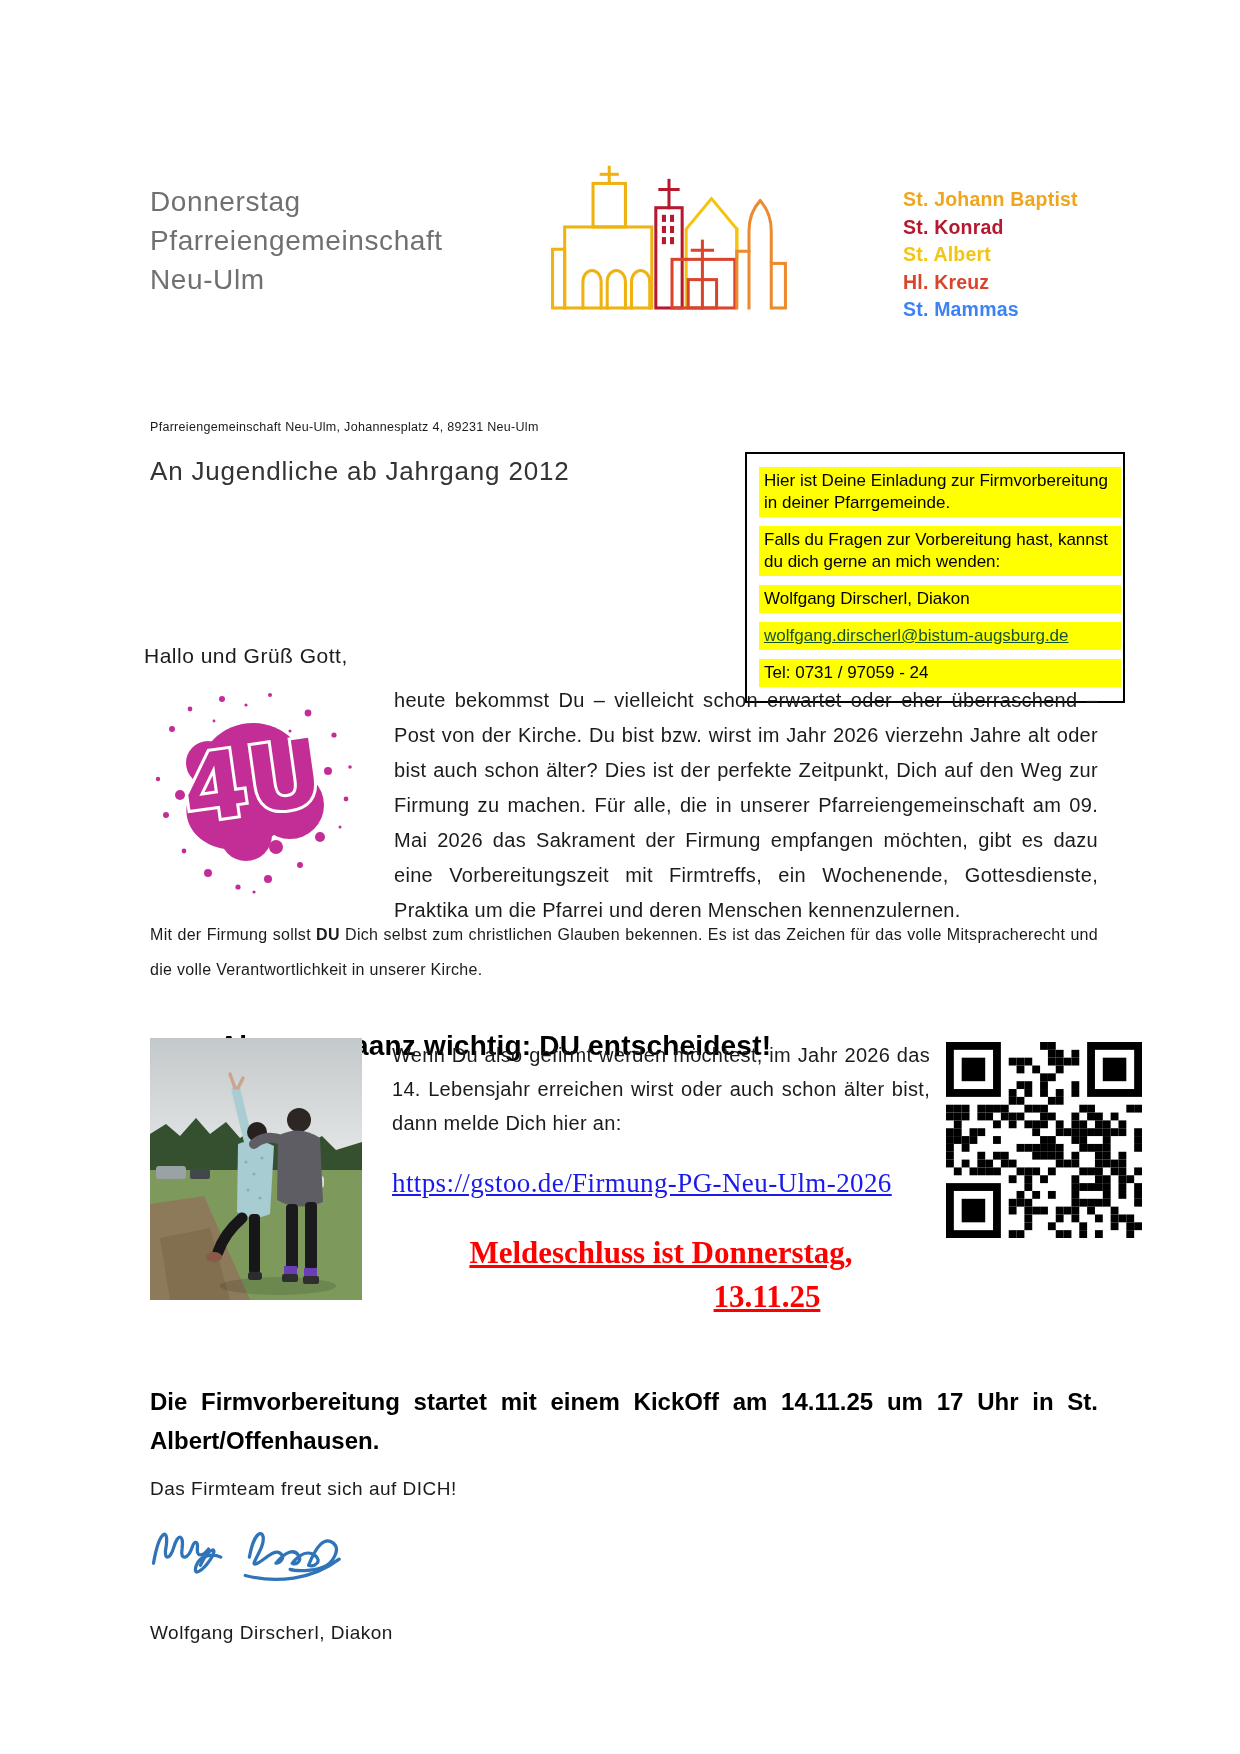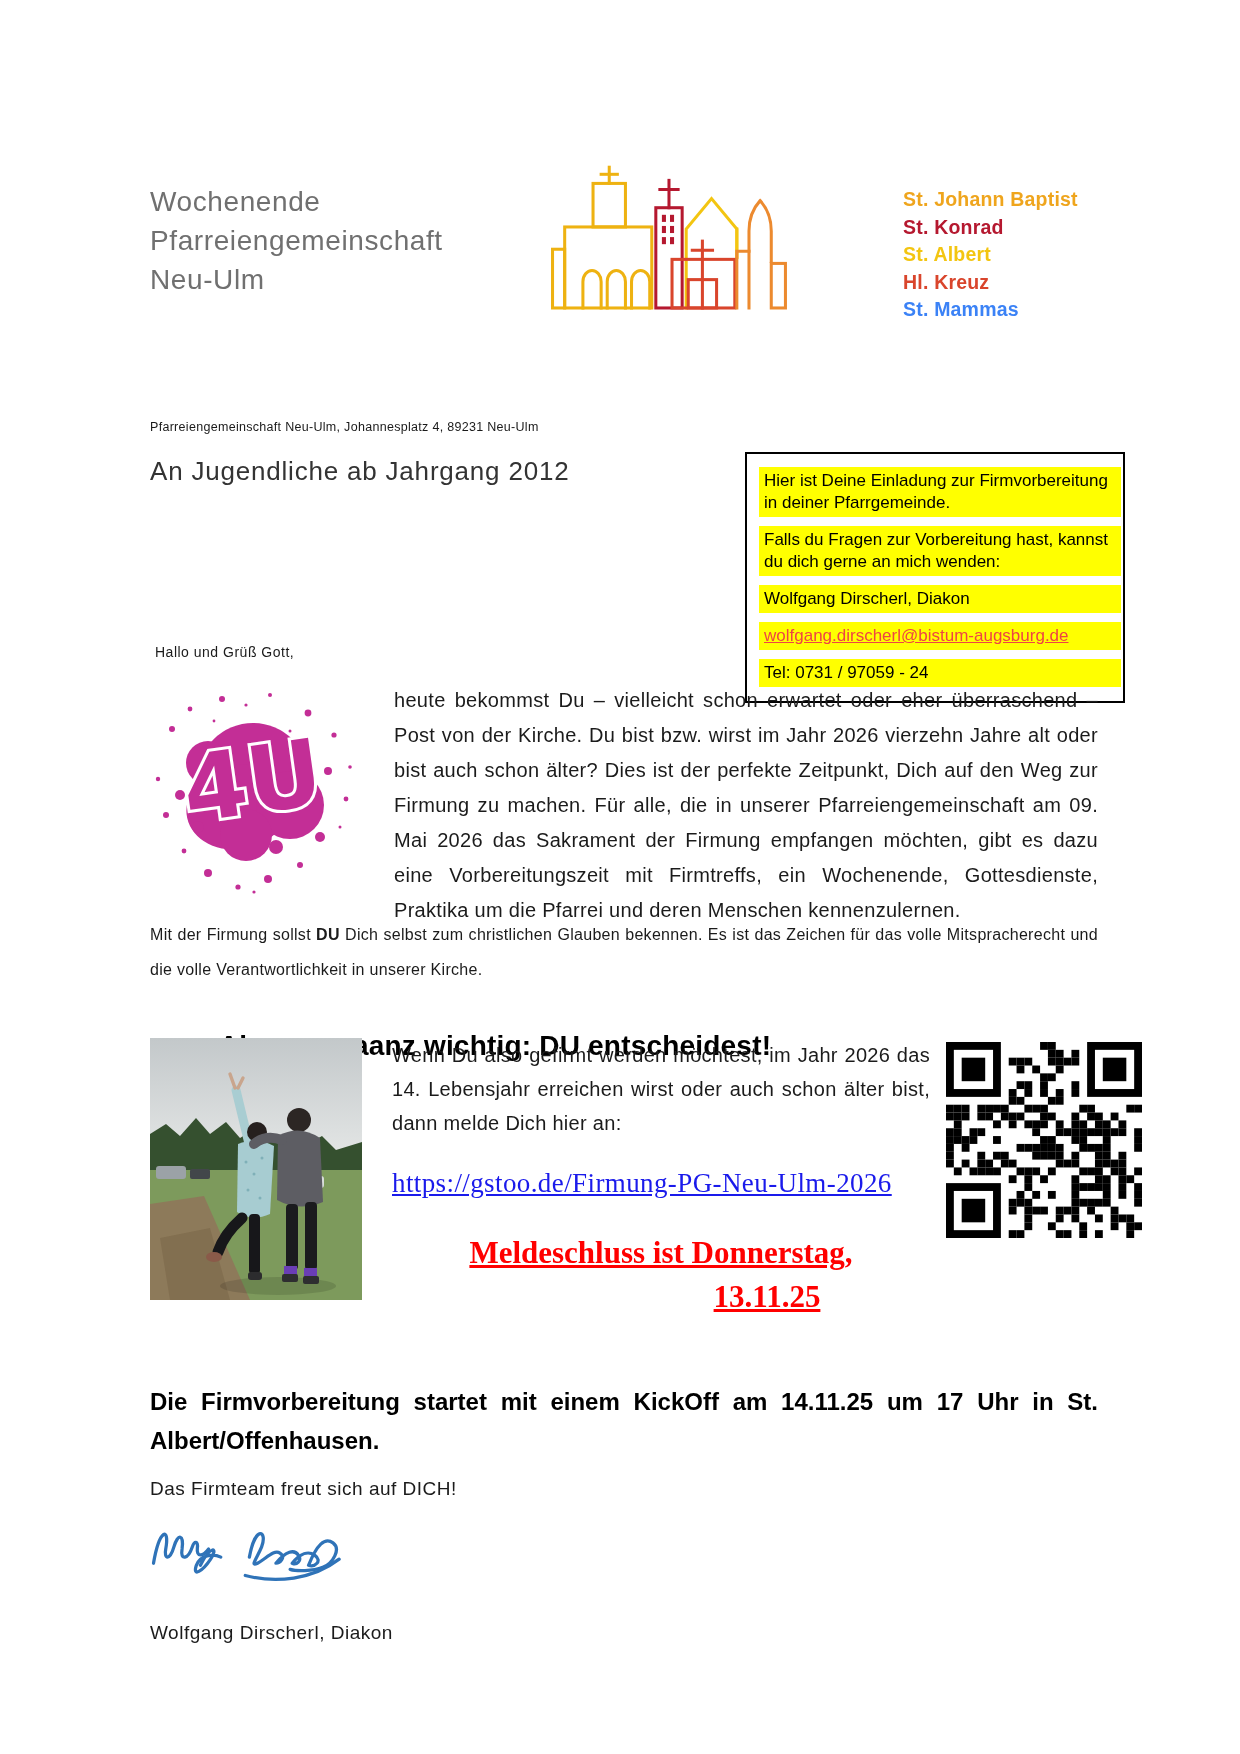--- a/index.html
+++ b/index.html
@@ -24,21 +24,21 @@
 
   
   .infobox { left:745px; top:452px; width:380px; background:#fff;
              border:2.5px solid #000; padding:13px 2px 14px 12px; }
   .infobox .hl { background:#ffff00; padding:3px 5px; margin-bottom:9px;
                  font-size:17px; line-height:22px; color:#000; }
   .infobox .hl:last-child { margin-bottom:0; }
   .email { color:#1f3864; text-decoration:underline; }
 
   
-  .salutation { left:155px; top:644px; font-size:14px; letter-spacing:.5px; }
+  .salutation { left:144px; top:644px; font-size:21px; letter-spacing:.5px; }
   .body1 { left:150px; top:683px; width:948px; font-size:20px; line-height:35px;
            text-align:justify; letter-spacing:.3px; }
   .splash { float:left; width:212px; height:210px; margin:4px 32px 8px 0; }
   .para2 { left:150px; top:917px; width:948px; font-size:16px; line-height:35px;
            text-align:justify; letter-spacing:.3px; }
   .headline { left:150px; top:1030px; width:690px; text-align:center;
               font-size:28px; font-weight:bold; color:#000; letter-spacing:.2px; }
 
   
   .section { left:150px; top:1038px; width:992px; }
@@ -60,21 +60,21 @@
   .closing { left:150px; top:1478px; font-size:19px; letter-spacing:.5px; }
   .signature { left:143px; top:1500px; width:225px; height:102px; }
   .signer { left:150px; top:1622px; font-size:19px; letter-spacing:.5px; }
 </style>
 </head>
 <body>
 
 <div class="page">
 
   <div class="abs org">
-    <div>Wochenende</div>
+    <div>Donnerstag</div>
     <div>Pfarreiengemeinschaft</div>
     <div>Neu-Ulm</div>
   </div>
 
   <svg class="abs logo" viewBox="0 0 240 158">
     <g fill="none" stroke-width="3" stroke-linecap="square">
       <g stroke="#eeb211">
         <rect x="16" y="76" width="86" height="80"></rect>
         <rect x="44" y="33" width="32" height="43"></rect>
         <line x1="60" y1="33" x2="60" y2="17"></line>
@@ -124,21 +124,21 @@
   </ul>
 
   <div class="abs sender">Pfarreiengemeinschaft Neu-Ulm, Johannesplatz 4, 89231 Neu-Ulm</div>
   <div class="abs recipient">An Jugendliche ab Jahrgang 2012</div>
 
   <div class="abs infobox">
     <div class="hl">Hier ist Deine Einladung zur Firmvorbereitung in deiner Pfarrgemeinde.</div>
     <div class="hl">Falls du Fragen zur Vorbereitung hast, kannst du dich gerne an mich wenden:</div>
     <div class="hl">Wolfgang Dirscherl, Diakon</div>
     <div class="hl">
-      <a class="email" href="#" style="color: #ef4444;">wolfgang.dirscherl@bistum-augsburg.de</a>
+      <a class="email" href="#" style="color: #14532d;">wolfgang.dirscherl@bistum-augsburg.de</a>
     </div>
     <div class="hl">Tel: 0731 / 97059 - 24</div>
   </div>
 
   <div class="abs salutation">Hallo und Grüß Gott,</div>
 
   <div class="abs body1">
     <svg class="splash" viewBox="0 0 212 210">
       <g fill="#c32e96">
         <circle cx="103" cy="92" r="56"></circle>

